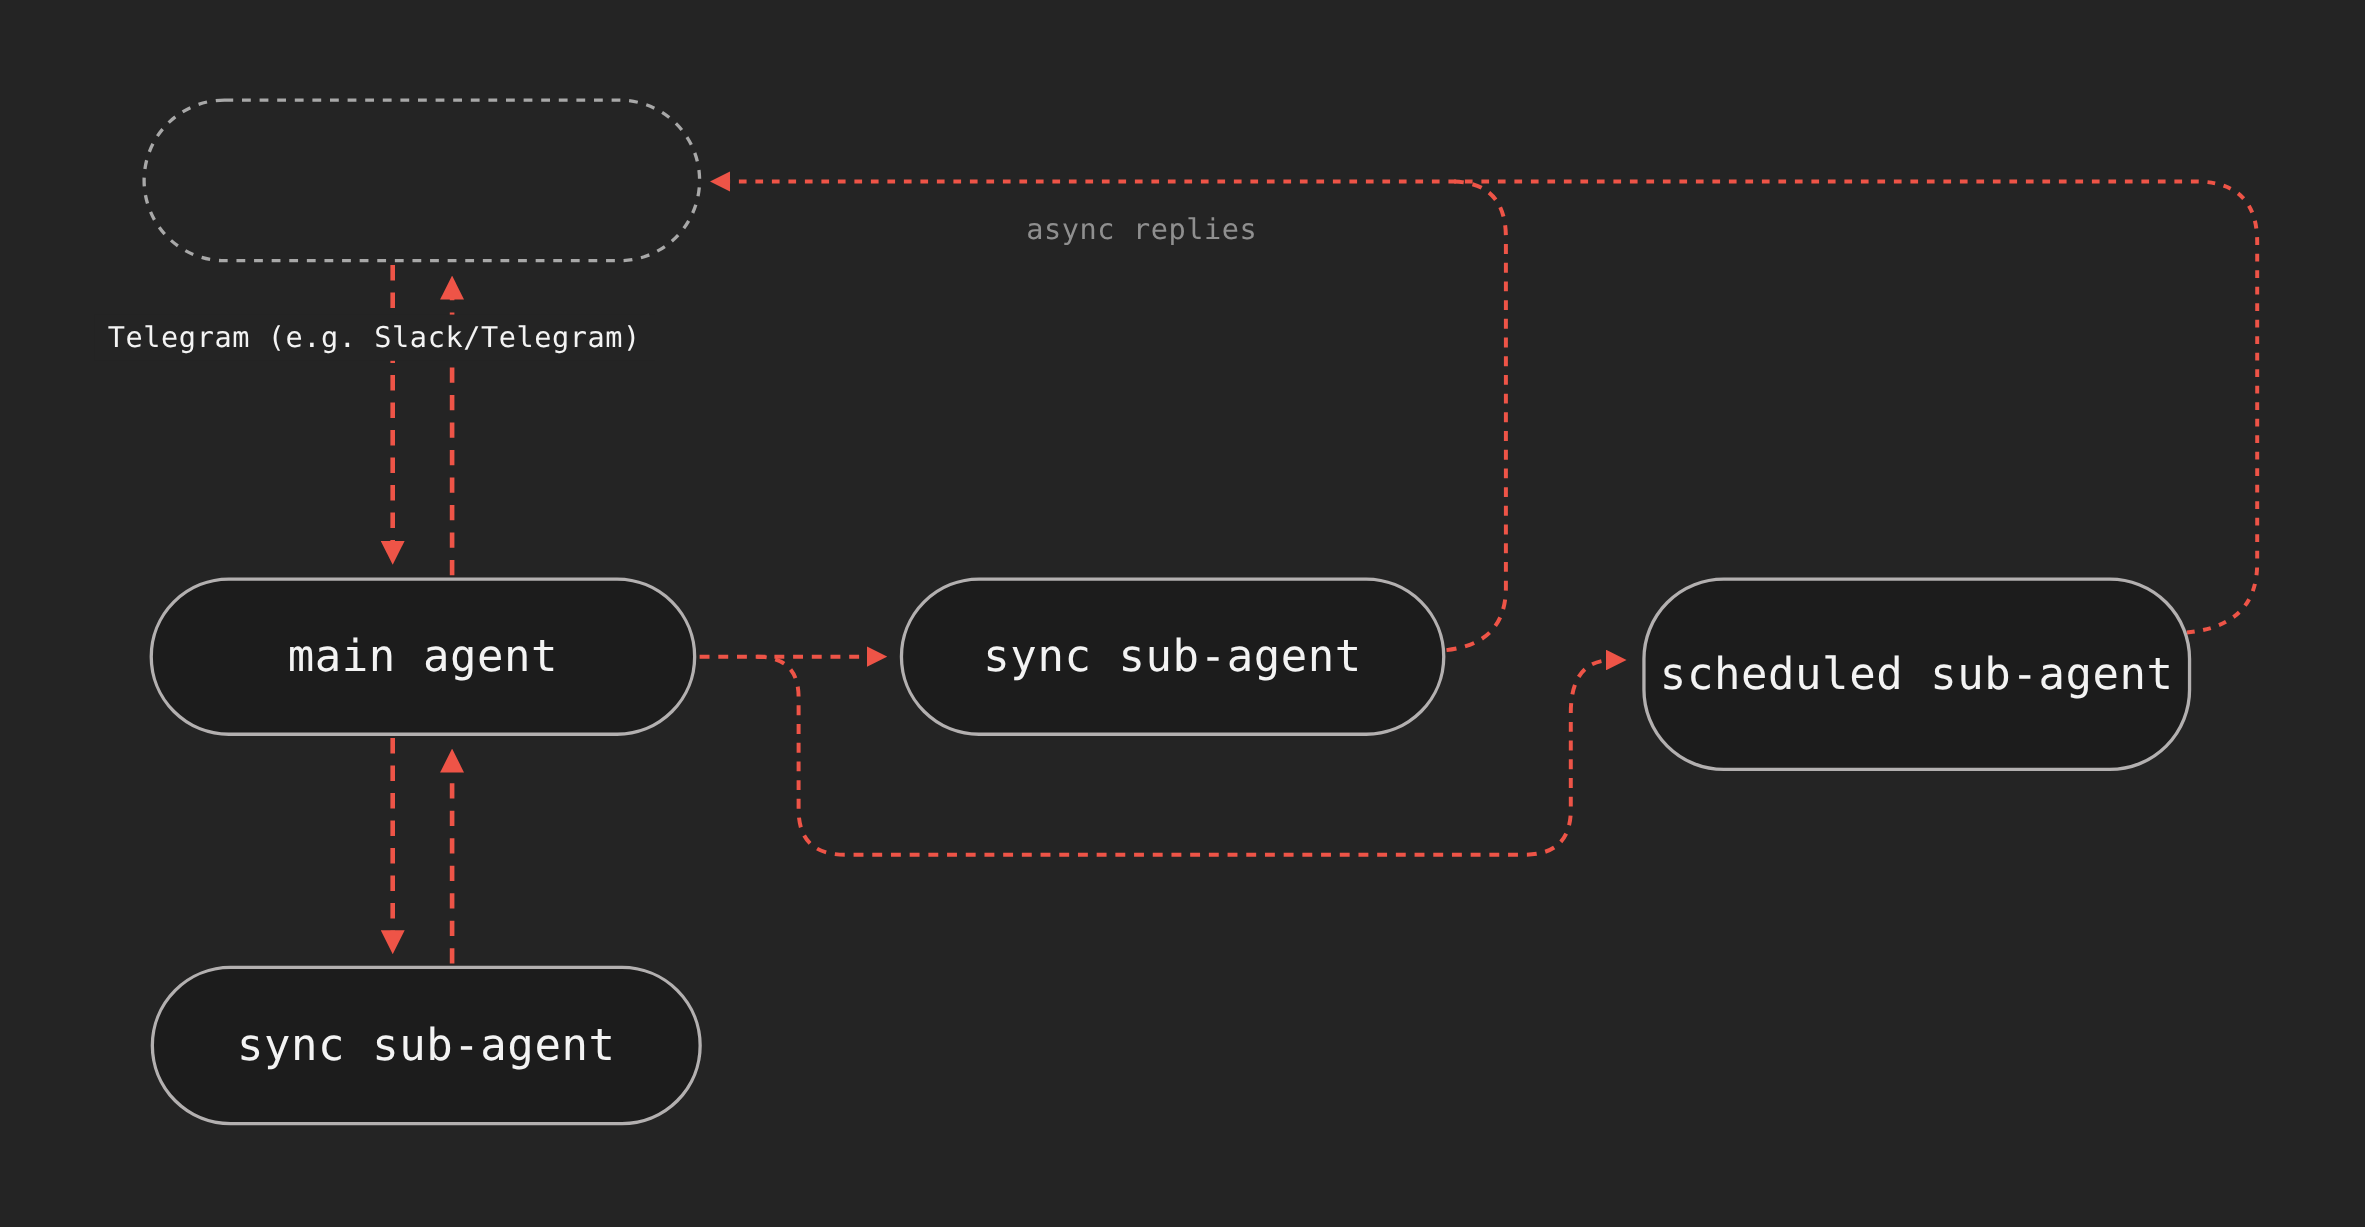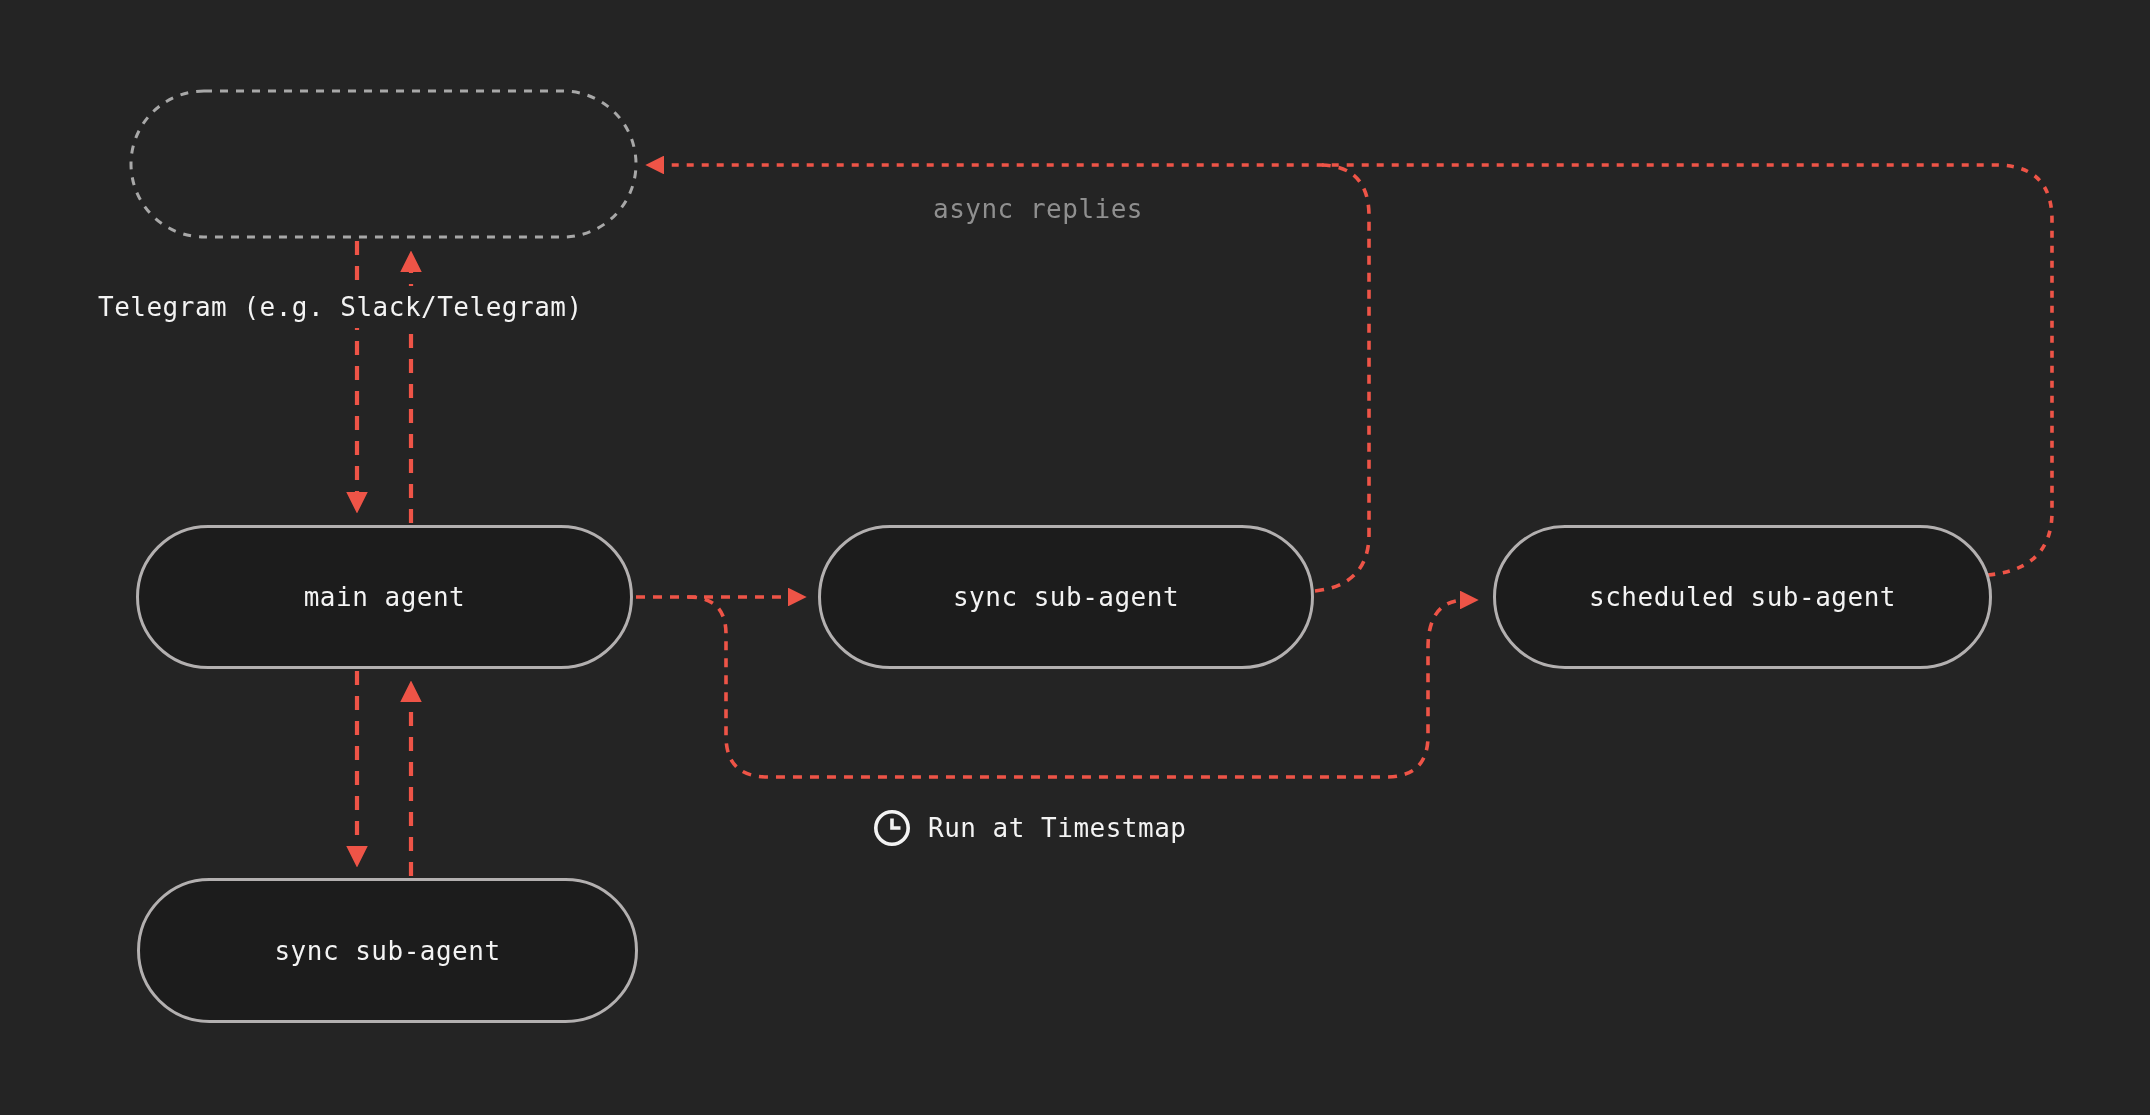--- a/index.html
+++ b/index.html
@@ -46,27 +46,27 @@
   }
   .node {
     position: absolute;
     background: var(--node-fill);
     border: 3px solid var(--node-border);
     border-radius: 74px;
     display: flex;
     align-items: center;
     justify-content: center;
     color: var(--text);
-    font-size: 26px;
+    font-size: 40px;
     letter-spacing: 0.5px;
     white-space: nowrap;
   }
   .node-main        { left: 136px; top: 525px; width: 497px; height: 144px; }
   .node-sync-mid    { left: 818px; top: 525px; width: 496px; height: 144px; }
-  .node-scheduled   { left: 1493px; top: 525px; width: 499px; height: 144px; }
+  .node-scheduled   { left: 1493px; top: 525px; width: 499px; height: 176px; }
   .node-sync-bottom { left: 137px; top: 878px; width: 501px; height: 145px; }
   .annotation {
     position: absolute;
     font-size: 26px;
     letter-spacing: 0.5px;
     white-space: nowrap;
   }
   .channel-caption {
     left: 86px; top: 286px;
     color: var(--text);
@@ -132,21 +132,14 @@
     <span>scheduled sub-agent</span>
   </div>
   <div class="node node-sync-bottom">
     <span>sync sub-agent</span>
   </div>
 
   <div class="annotation channel-caption">Telegram (e.g. Slack/Telegram)</div>
 
   <div class="annotation async-caption">async replies</div>
 
-  <div class="annotation runat-caption">
-    <svg class="clock" width="40" height="40" viewBox="0 0 40 40" xmlns="http://www.w3.org/2000/svg">
-      <circle cx="20" cy="20" r="16.2"></circle>
-      <polyline points="20 10.5 20 20 28.5 20"></polyline>
-    </svg>
-    <span>Run at Timestmap</span>
-  </div>
 
 </div>
 
 </body></html>

